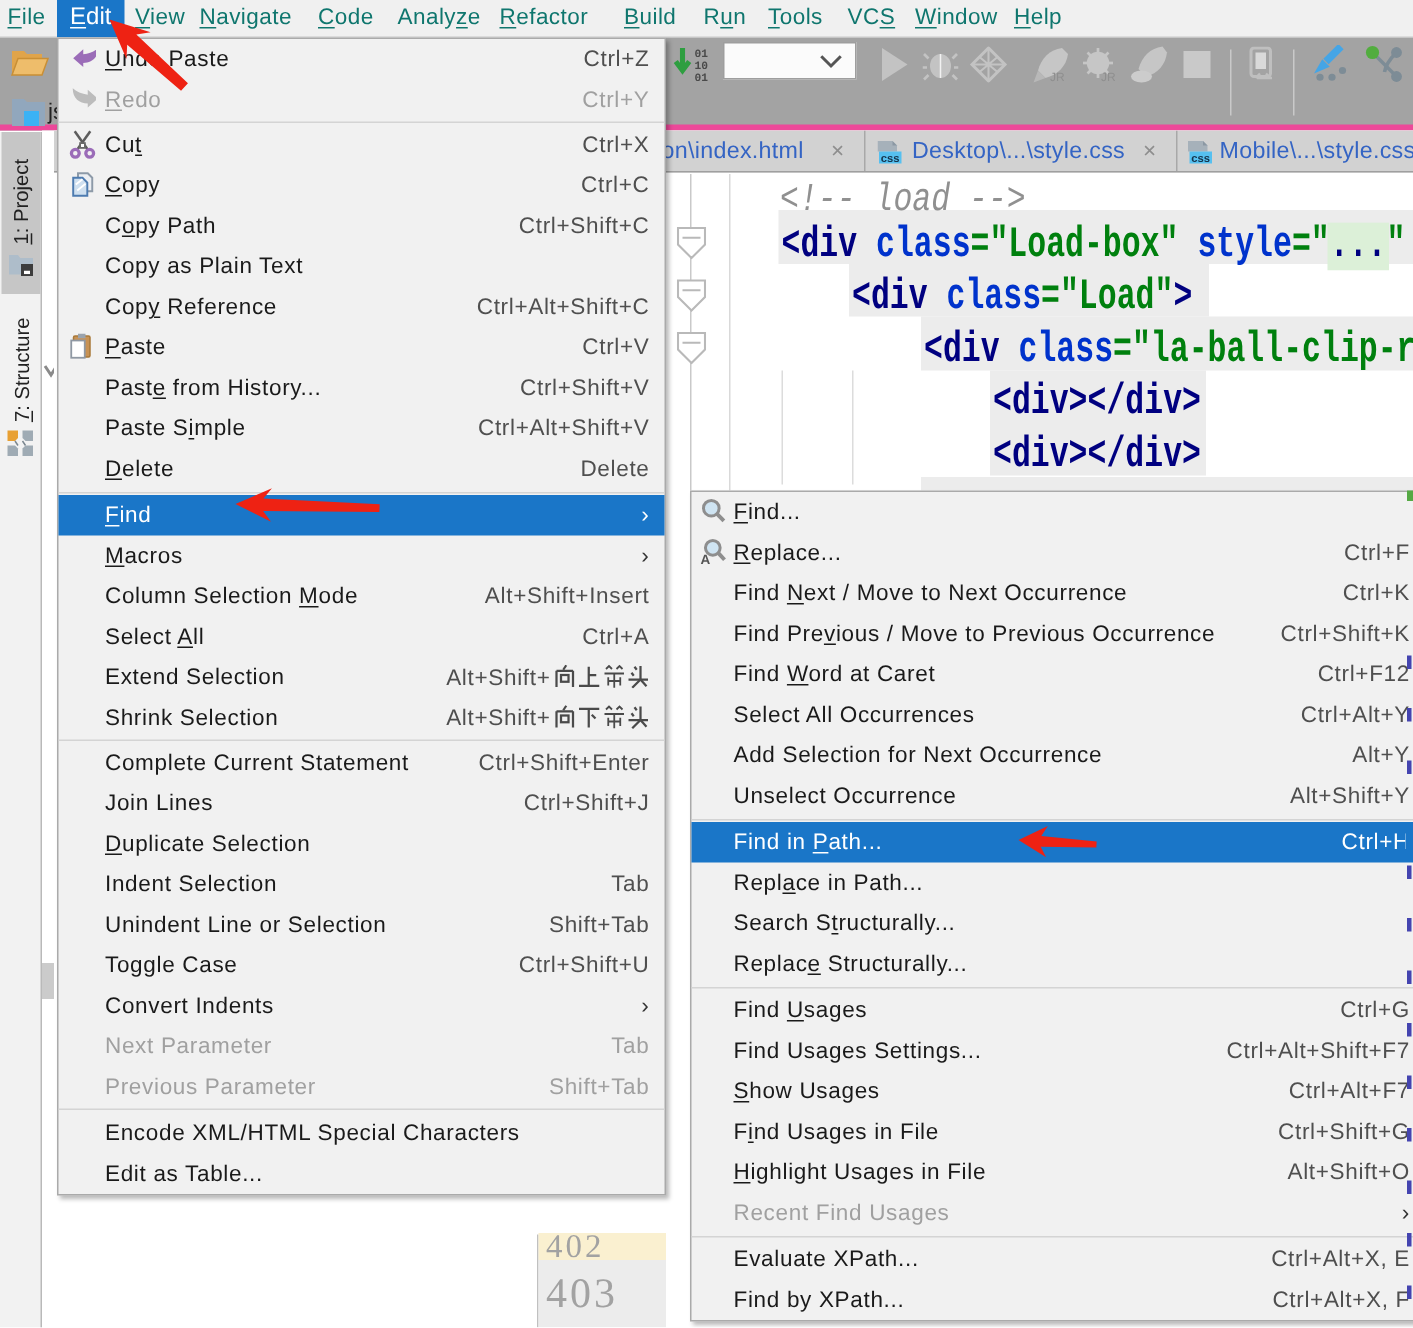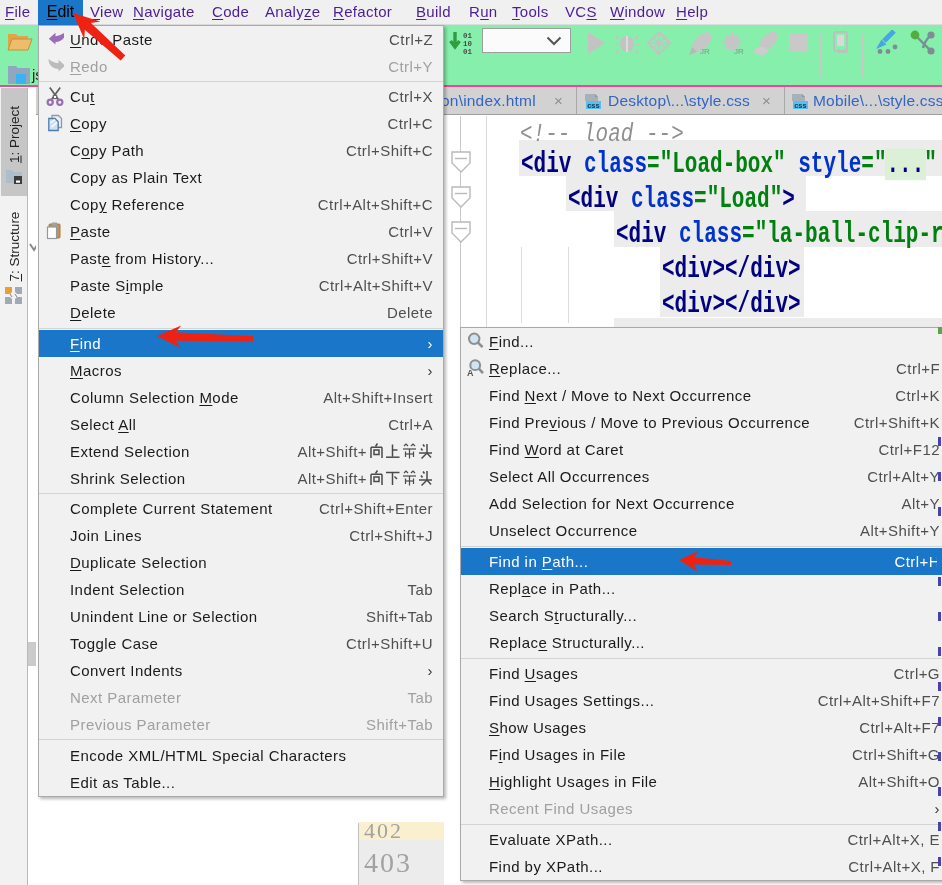--- a/index.html
+++ b/index.html
@@ -1,25 +1,25 @@
 <!DOCTYPE html>
 <html><head>
 <meta charset="utf-8">
 <style>
 * { margin:0; padding:0; box-sizing:border-box; }
 html,body { width:942px; height:885px; }
 body { position:relative; font-family:"Liberation Sans",sans-serif; background:#fff; overflow:hidden; }
 
 
-#menubar { position:absolute; left:0; top:0; width:942px; height:25px; background:#f0f0f0; border-bottom:1px solid #dcdcdc; font-size:15px; color:#4c1d95; }
+#menubar { position:absolute; left:0; top:0; width:942px; height:25px; background:#f0f0f0; border-bottom:1px solid #dcdcdc; font-size:15px; color:#0f766e; }
 #menubar span.m { position:absolute; top:3px; letter-spacing:0.3px; }
-#editbtn { position:absolute; left:38px; top:0; width:45px; height:25px; background:#1a76c8; color:#000000; text-align:center; line-height:24px; }
-
-
-#toolbar { position:absolute; left:0; top:25px; width:942px; height:62px; background:#86efac; border-bottom:2px solid #ec4899; }
+#editbtn { position:absolute; left:38px; top:0; width:45px; height:25px; background:#1a76c8; color:#ffffff; text-align:center; line-height:24px; }
+
+
+#toolbar { position:absolute; left:0; top:25px; width:942px; height:62px; background:#a3a3a3; border-bottom:4px solid #ec4899; }
 .tsep { position:absolute; top:8px; height:44px; width:1px; background:#c9c9c9; }
 
 
 #leftbar { position:absolute; left:0; top:88px; width:28px; height:797px; background:#f2f2f2; border-right:1px solid #b9b9b9; }
 .vtext { position:absolute; font-size:13.5px; color:#222; }
 
 
 #editor { position:absolute; left:36px; top:87px; width:906px; height:798px; background:#fff; overflow:hidden; }
 #tabbar { position:absolute; left:0; top:0; width:906px; height:28px; background:#d2d2d2; border-bottom:1px solid #9f9f9f; }
 .tabtext { color:#3464c4; font-size:15.5px; letter-spacing:0.2px; }

